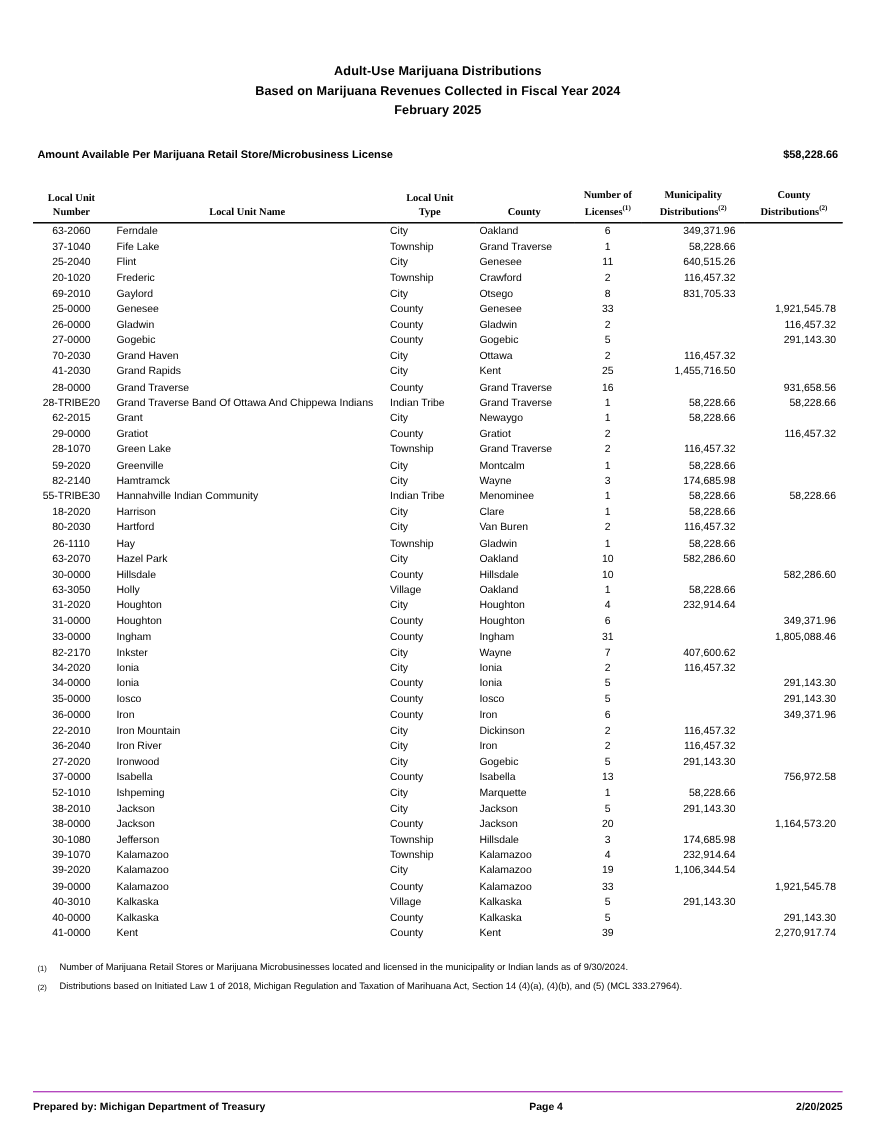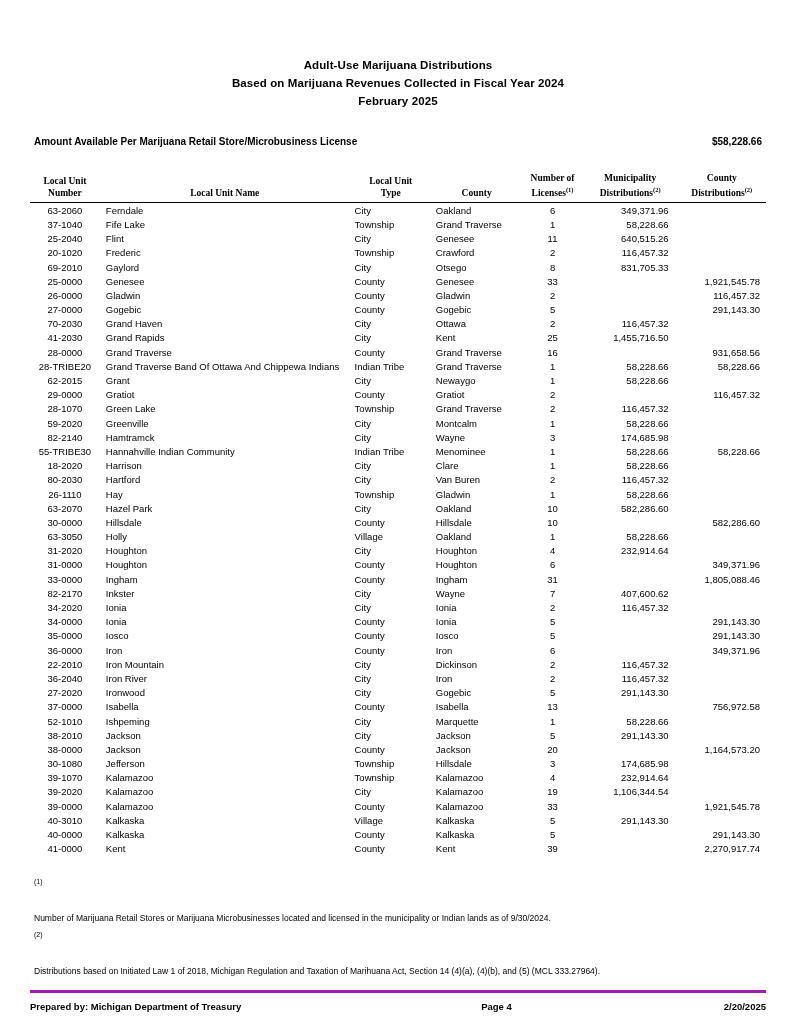--- a/index.html
+++ b/index.html
@@ -82,40 +82,39 @@
     vertical-align: super;
   }
   .footnotes {
     margin-top: 16px;
     font-size: 8.5px;
     line-height: 14px;
     padding-left: 4px;
   }
   .footnotes .fn {
     display: flex;
-    gap: 22px;
-    flex-direction: column;
+    gap: 8px;
   }
   .footnotes .fnmark {
     font-size: 7px;
     padding-top: 3px;
     width: 12px;
     flex: none;
   }
   .footer {
     position: absolute;
     left: 30px;
     right: 30px;
     bottom: 18px;
     display: flex;
     justify-content: space-between;
     align-items: center;
     font-size: 9.5px;
     font-weight: bold;
-    border-top: 3px solid #a21caf;
+    border-top: 1px solid #a21caf;
     padding-top: 8px;
   }
   .footer .mid { flex: none; margin-left: 28px; }
 </style>
 </head>
 <body>
 
 <div class="page">
 
   <div class="title-block">

